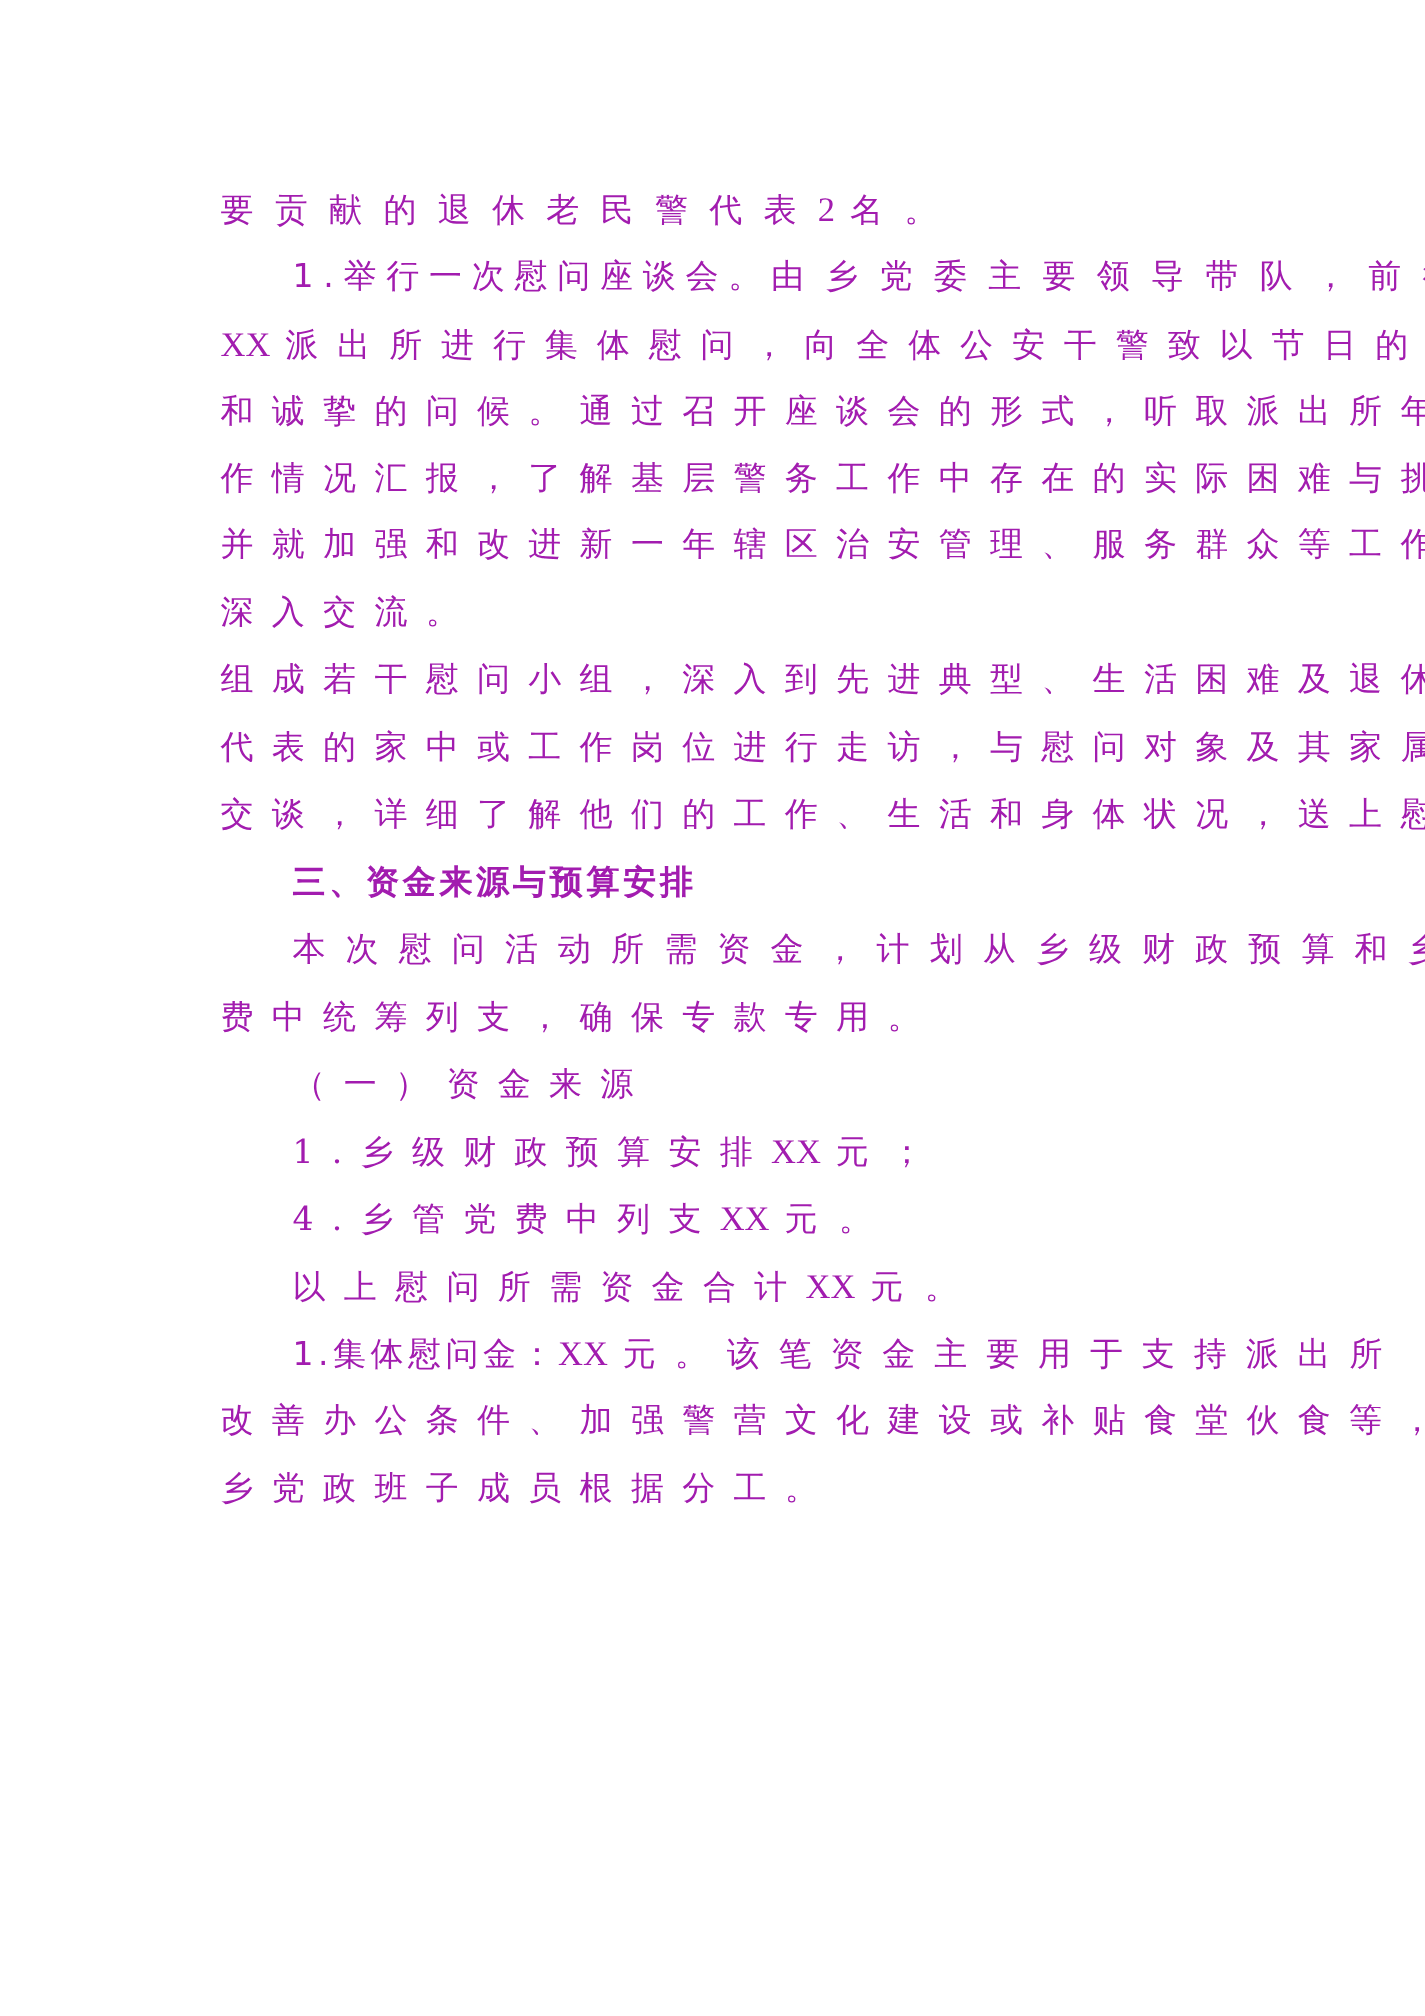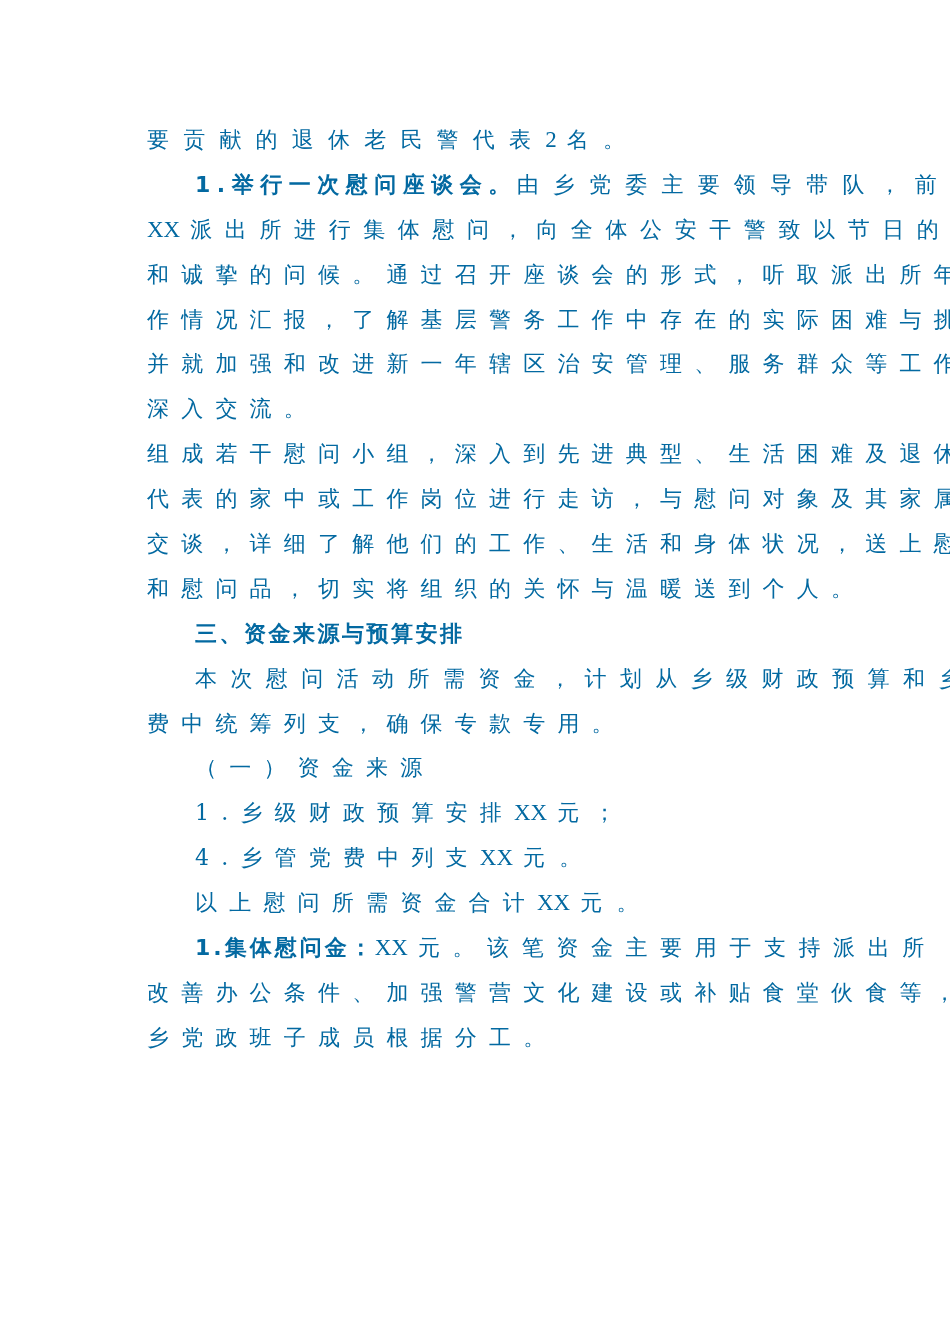--- a/index.html
+++ b/index.html
@@ -12,35 +12,35 @@
       height: 1344px;
       position: relative;
       overflow: hidden;
     }
     .page {
       position: absolute;
       left: 147px;
       top: 118px;
       width: 662px;
       font-family: "DejaVu Serif", "Liberation Serif", serif;
-      color: #0369a1;
+      color: #a21caf;
       font-size: 22px;
       line-height: 44.9px;
       letter-spacing: 14.2px;
       margin-right: -14px;
     }
     .line {
       display: block;
       white-space: nowrap;
       height: 44.9px;
     }
     .indent2 { padding-left: 48px; }
     .bold {
       font-family: "DejaVu Sans", "Liberation Sans", sans-serif;
-      font-weight: bold;
+      font-weight: normal;
       text-align: center;
     }
     .latin {
       font-family: "Liberation Serif", serif;
       letter-spacing: 0px;
       font-size: 23px;
     }
     .latin-after { margin-right: 10px; }
     .heading {
       font-family: "DejaVu Sans", "Liberation Sans", sans-serif;
@@ -69,21 +69,20 @@
 
   <div class="line"><span style="letter-spacing:12.2px">深入交流。</span></div>
 
 
   <div class="line"><span style="letter-spacing:12.2px">组成若干慰问小组，深入到先进典型、生活困难及退休民警</span></div>
 
   <div class="line"><span style="letter-spacing:12.2px">代表的家中或工作岗位进行走访，与慰问对象及其家属亲切</span></div>
 
   <div class="line"><span style="letter-spacing:12.2px">交谈，详细了解他们的工作、生活和身体状况，送上慰问金</span></div>
 
-  <div class="line"><span style="letter-spacing:12.2px">和慰问品，切实将组织的关怀与温暖送到个人。</span></div>
 
   <div class="line indent2"><span class="heading">三、资金来源与预算安排</span></div>
 
   <div class="line indent2"><span style="letter-spacing:13.4px">本次慰问活动所需资金，计划从乡级财政预算和乡管党</span></div>
 
   <div class="line"><span style="letter-spacing:12.2px">费中统筹列支，确保专款专用。</span></div>
 
   <div class="line indent2"><span style="letter-spacing:12.2px">（一）资金来源</span></div>
 
   <div class="line indent2"><span style="letter-spacing:12.2px">1.乡级财政预算安排</span><span class="latin latin-after">XX</span><span>元；</span></div>

